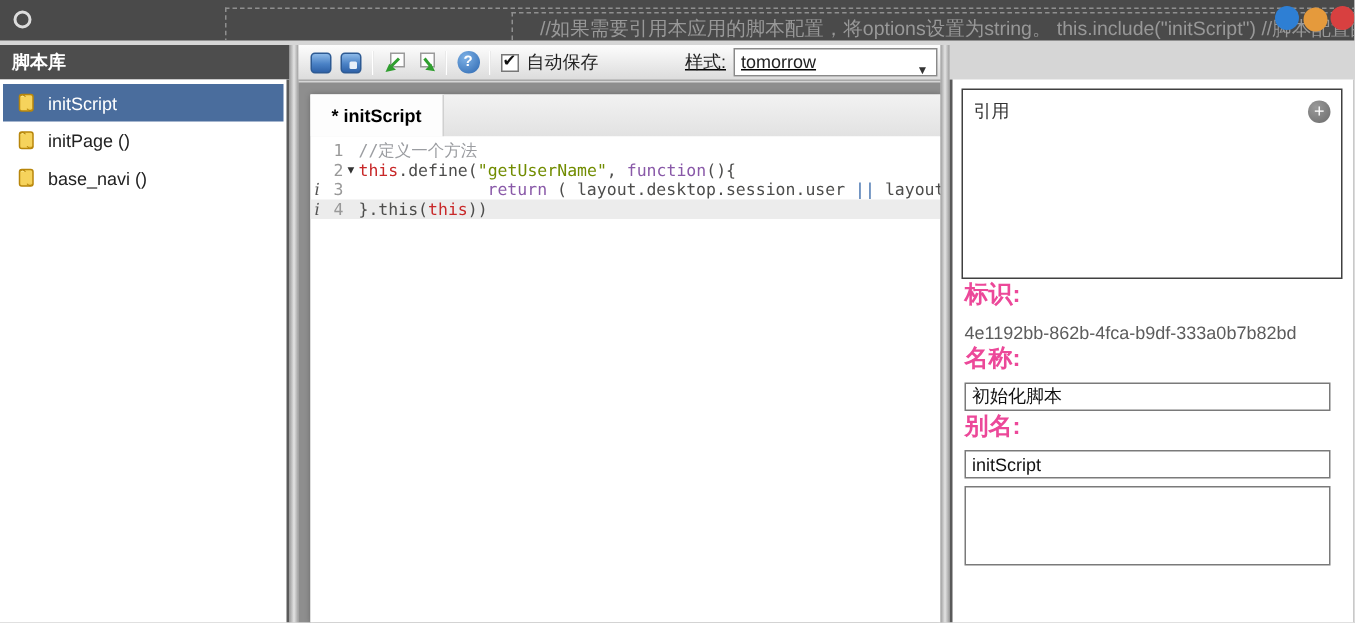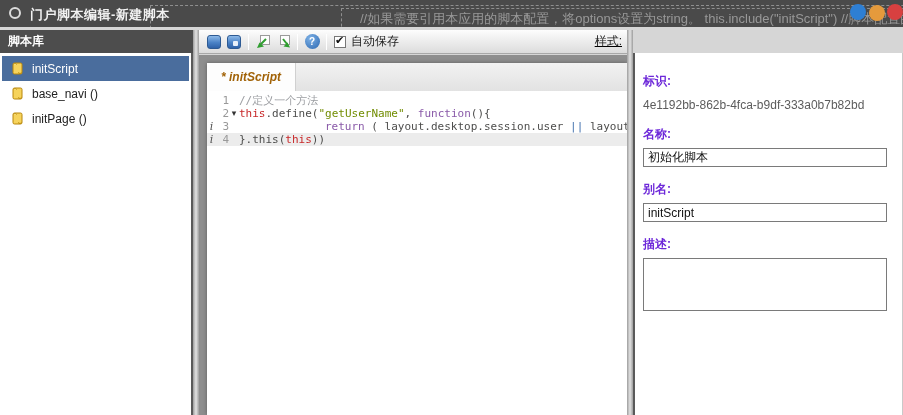--- a/index.html
+++ b/index.html
@@ -64,32 +64,31 @@
   .code-text { white-space:pre; }
 
   
   .right-panel { position:absolute; left:633px; top:30px; width:270px; height:385px; }
   .right-body { position:absolute; left:0; top:23px; width:270px; height:362px; background:#fff; border-left:2px solid #5a5a5a; border-right:1px solid #c9c9c9; padding:6px 7px 0 6px; }
   .ref-box { height:127px; border:1px solid #404040; background:#fff; }
   .ref-head { display:flex; align-items:center; padding:6px 7px 0 7px; }
   .ref-label { font-size:12px; color:#333; }
   .plus-btn { margin-left:auto; width:15px; height:15px; border-radius:50%; background:radial-gradient(circle at 35% 30%,#9a9a9a,#6b6b6b); color:#fff; font-size:12px; line-height:14px; text-align:center; cursor:pointer; }
   .field { padding:0 2px; }
-  .field-label { font-size:12px; font-weight:bold; color:#6d28d9; margin-top:14px; }
+  .field-label { font-size:16px; font-weight:bold; color:#ec4899; }
   .field-value { font-size:12px; color:#5c5c5c; margin-top:8px; }
   .field input { width:244px; height:19px; border:1px solid #7a7a7a; font-size:12px; padding:0 4px; margin-top:5px; font-family:"Liberation Sans", sans-serif; color:#111; }
   .field textarea { width:244px; height:53px; border:1px solid #7a7a7a; font-size:12px; padding:2px 4px; margin-top:5px; resize:none; font-family:"Liberation Sans", sans-serif; position:relative; }
   .ta-wrap { position:relative; width:244px; }
 </style>
 </head>
 <body>
 
 <div class="titlebar">
   <span class="titlebar-icon"></span>
-  <span class="titlebar-title">门户脚本编辑-新建脚本</span>
   <div class="dash-outer"></div>
   <div class="dash-inner"></div>
   <span class="hint-text">//如果需要引用本应用的脚本配置，将options设置为string。  this.include("initScript") //脚本配置的名称、</span>
   <span class="circle c1" style="background: rgb(46, 127, 212);"></span>
   <span class="circle c2" style="background: rgb(229, 154, 60);"></span>
   <span class="circle c3" style="background: rgb(216, 64, 64);"></span>
 </div>
 
 <div class="left-panel">
   <div class="panel-header">脚本库</div>
@@ -101,29 +100,29 @@
             <path d="M12,11.5 q-2,2.5 -4,0" fill="#e8c244" stroke="#b8860b" stroke-width="0.8"></path>
           </svg></span>
         <span>initScript</span>
       </div>
       <div class="lib-item">
         <span class="scroll-icon"><svg width="15" height="15" viewBox="0 0 15 15">
             <rect x="3" y="2" width="9" height="11" rx="1.5" fill="#f6d35c" stroke="#b8860b"></rect>
             <path d="M3,3.5 q2,-2.5 4,0" fill="#fce98e" stroke="#b8860b" stroke-width="0.8"></path>
             <path d="M12,11.5 q-2,2.5 -4,0" fill="#e8c244" stroke="#b8860b" stroke-width="0.8"></path>
           </svg></span>
-        <span>base_navi ()</span>
+        <span>initPage ()</span>
       </div>
       <div class="lib-item">
         <span class="scroll-icon"><svg width="15" height="15" viewBox="0 0 15 15">
             <rect x="3" y="2" width="9" height="11" rx="1.5" fill="#f6d35c" stroke="#b8860b"></rect>
             <path d="M3,3.5 q2,-2.5 4,0" fill="#fce98e" stroke="#b8860b" stroke-width="0.8"></path>
             <path d="M12,11.5 q-2,2.5 -4,0" fill="#e8c244" stroke="#b8860b" stroke-width="0.8"></path>
           </svg></span>
-        <span>initPage ()</span>
+        <span>base_navi ()</span>
       </div>
     </div>
 </div>
 
 <div class="splitter s1"></div>
 
 <div class="mid-panel">
   <div class="toolbar">
     <div class="tb-btn">
         <span class="icon-floppy"></span>
@@ -148,26 +147,30 @@
     </div>
     <div class="tb-sep"></div>
     <div class="tb-btn">
         <span class="icon-help">?</span>
       </div>
     <div class="tb-sep"></div>
     <span class="checkbox checked"></span>
     <span class="autosave-label">自动保存</span>
     <div class="style-group">
       <span class="style-label">样式:</span>
+      <div class="style-select">
+        <span>tomorrow</span>
+        <span class="arrow">▼</span>
+      </div>
     </div>
   </div>
   <div class="editor-backdrop">
     <div class="editor">
       <div class="tabstrip">
-        <div class="tab" style="color: #a16207; font-style: italic;">* initScript</div>
+        <div class="tab" style="color: #000000;">* initScript</div>
       </div>
       <div class="code-area">
           <div class="code-line">
             <span class="gut">
               <span class="warn"></span>
               <span class="num">1</span>
               <span class="fold"></span>
             </span>
             <span class="code-text"><span style="color: rgb(155, 157, 161);">//定义一个方法</span></span>
           </div>
@@ -197,33 +200,38 @@
           </div>
         </div>
     </div>
   </div>
 </div>
 
 <div class="splitter s2"></div>
 
 <div class="right-panel">
   <div class="right-body">
+    <div class="ref-box">
+      <div class="ref-head">
+        <span class="ref-label">引用</span>
+        <span class="plus-btn"><span>+</span></span>
+      </div>
+    </div>
     <div class="field">
       <div class="field-label">标识:</div>
       <div class="field-value">4e1192bb-862b-4fca-b9df-333a0b7b82bd</div>
     </div>
     <div class="field">
       <div class="field-label">名称:</div>
       <input type="text" value="初始化脚本" style="">
     </div>
     <div class="field">
       <div class="field-label">别名:</div>
       <input type="text" value="initScript" style="">
     </div>
     <div class="field">
-      <div class="field-label">描述:</div>
       <div class="ta-wrap">
         <textarea style=""></textarea>
         
       </div>
     </div>
   </div>
 </div>
 
 </body></html>

